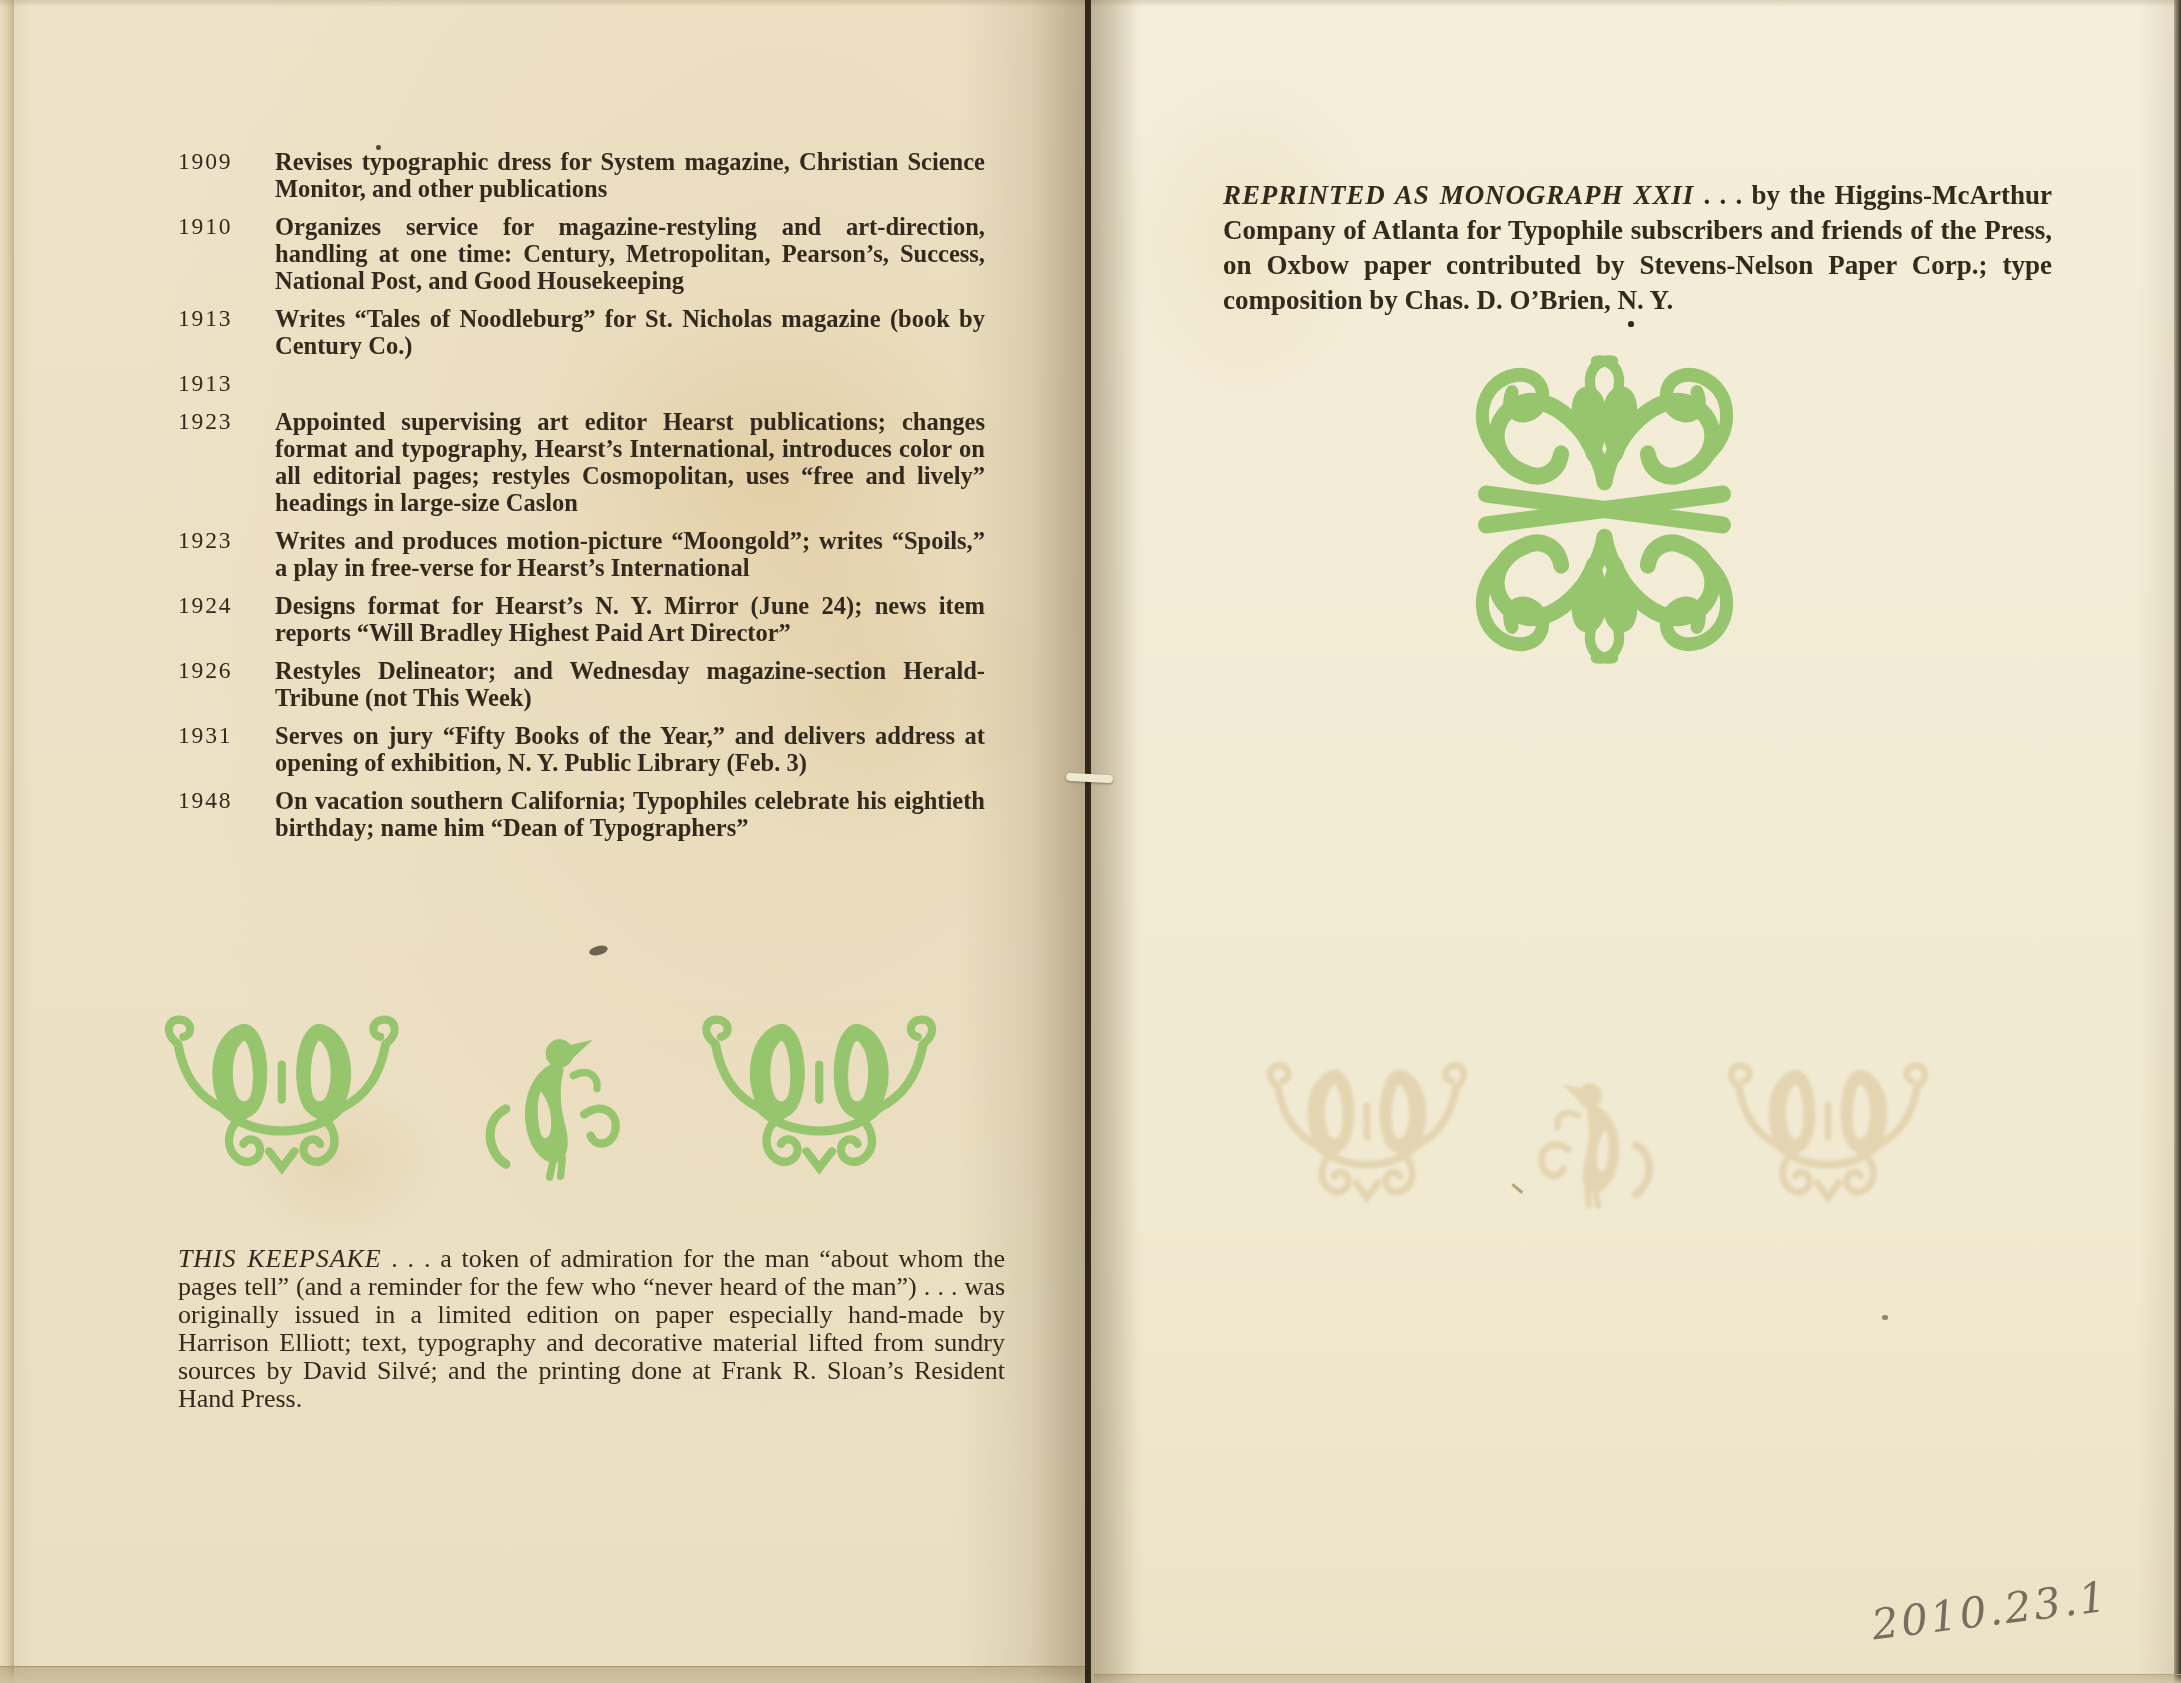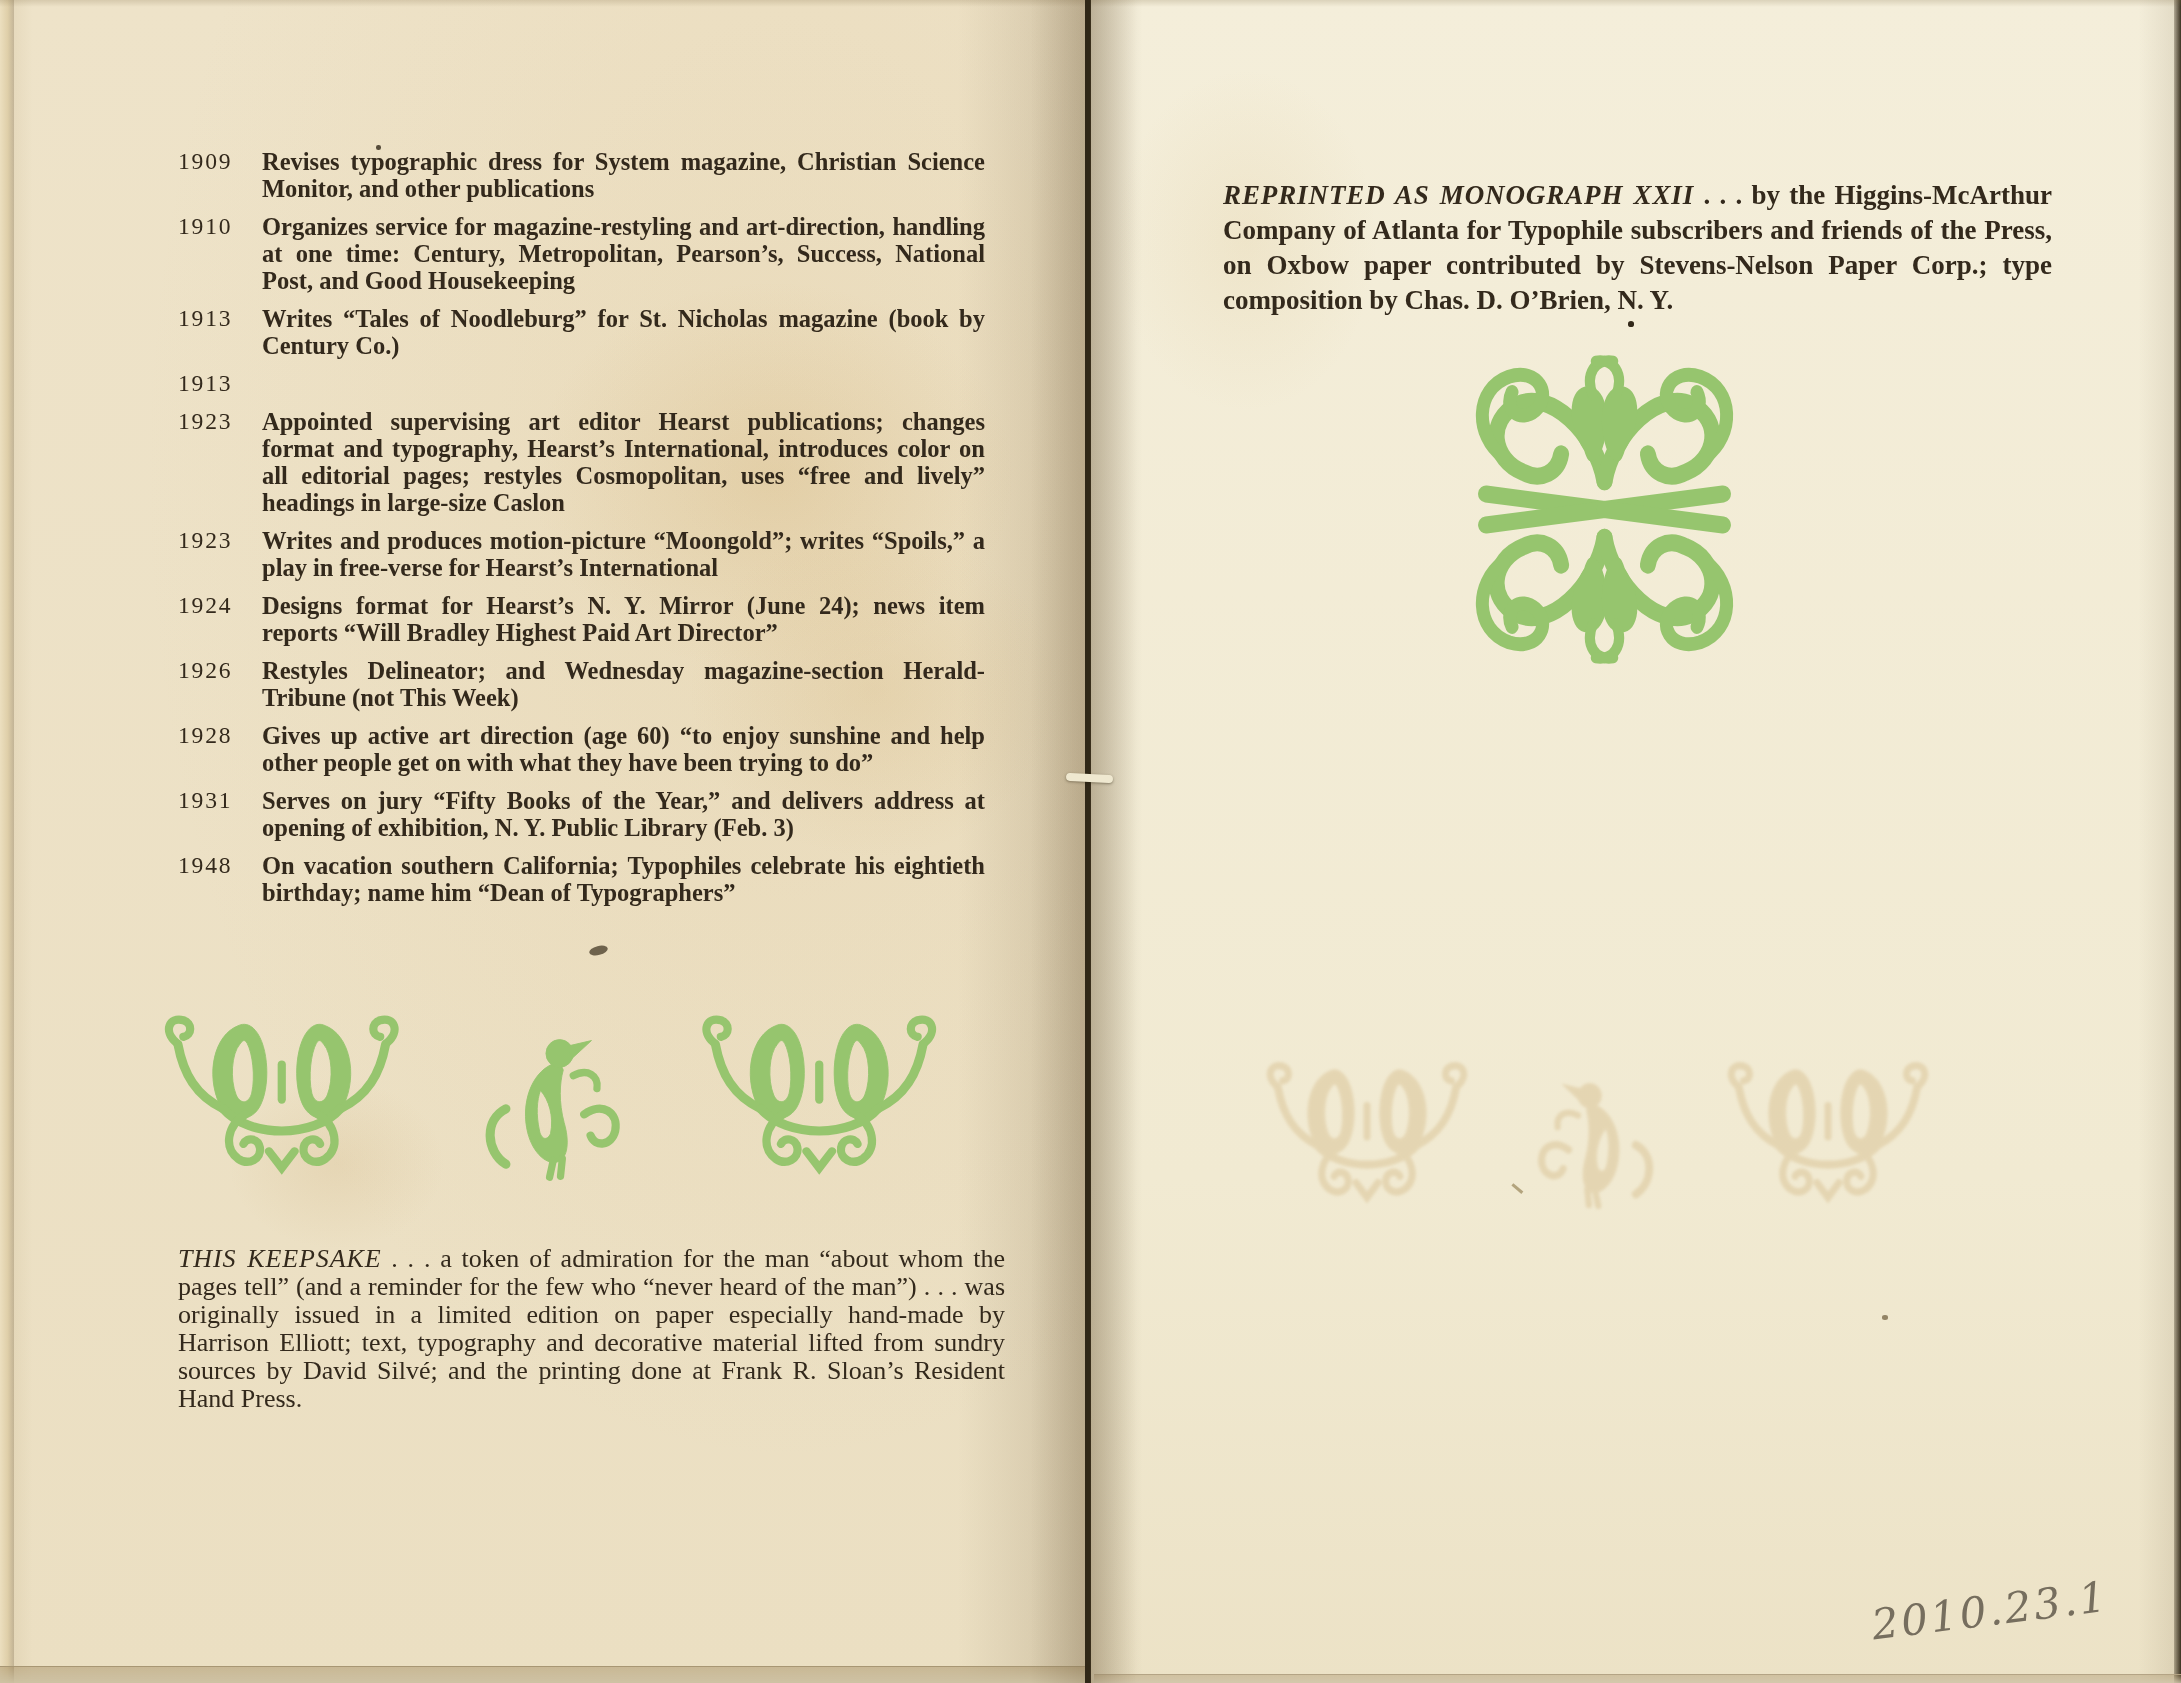--- a/index.html
+++ b/index.html
@@ -48,21 +48,21 @@
   .stain3{left:209px;top:1064px;width:255px;height:200px;background:radial-gradient(ellipse at center, rgba(190,150,85,.14), rgba(0,0,0,0) 60%);}
   .stain4{left:1096px;top:45px;width:300px;height:391px;background:radial-gradient(ellipse at center, rgba(205,170,100,.13), rgba(0,0,0,0) 62%);}
   .dot-a{position:absolute;left:376px;top:145px;width:4.5px;height:4.5px;border-radius:50%;background:#3b3122;opacity:.85;}
   .dot-b{position:absolute;left:1628px;top:321px;width:6.4px;height:5.5px;border-radius:50%;background:#33291a;}
   .speck-smudge{position:absolute;left:589px;top:946px;width:19px;height:9px;border-radius:50%;background:#4f442f;opacity:.8;transform:rotate(-14deg);}
   .speck-c{position:absolute;left:1882px;top:1315px;width:5.5px;height:4.5px;border-radius:50%;background:#6b5a39;opacity:.7;}
   .speck-d{position:absolute;left:1511px;top:1187px;width:12.7px;height:2.7px;background:#8a7445;opacity:.6;transform:rotate(40deg);}
   
   .chronology{position:absolute;left:178px;top:148px;width:807px;}
   .crow{display:flex;margin-bottom:11px;}
-  .cyear{flex:0 0 62px;font-size:23.6px;line-height:27px;letter-spacing:1.8px;margin-right:22px;}
+  .cyear{flex:0 0 62px;font-size:23.6px;line-height:27px;letter-spacing:1.8px;margin-right:35px;}
   .ctext{flex:1;font-size:24.5px;line-height:27px;text-align:justify;font-weight:bold;}
   .keepsake{position:absolute;left:178px;top:1219px;width:827px;font-size:26px;line-height:28px;text-align:justify;}
   .keepsake .lead{font-style:italic;letter-spacing:0.9px;}
   
   .colophon{position:absolute;left:1223px;top:151px;width:829px;font-size:27px;line-height:35px;font-weight:bold;text-align:justify;}
   .colophon .lead{font-style:italic;letter-spacing:0.9px;}
   .accession{position:absolute;left:1871px;top:1584px;width:273px;
     font-family:"DejaVu Serif","Liberation Serif",serif;font-style:italic;
     font-size:42px;color:#6a6253;letter-spacing:2.7px;transform:rotate(-7deg);opacity:.9;}
   
@@ -172,24 +172,20 @@
     </div>
     <div class="crow">
       <span class="cyear">1924</span>
       <span class="ctext">Designs format for Hearst’s N. Y. Mirror (June 24); news item reports “Will Bradley Highest Paid Art Director”</span>
     </div>
     <div class="crow">
       <span class="cyear">1926</span>
       <span class="ctext">Restyles Delineator; and Wednesday magazine-section Herald-Tribune (not This Week)</span>
     </div>
     <div class="crow">
-      <span class="cyear">1928</span>
-      <span class="ctext">Gives up active art direction (age 60) “to enjoy sunshine and help other people get on with what they have been trying to do”</span>
-    </div>
-    <div class="crow">
       <span class="cyear">1931</span>
       <span class="ctext">Serves on jury “Fifty Books of the Year,” and delivers address at opening of exhibition, N. Y. Public Library (Feb. 3)</span>
     </div>
     <div class="crow">
       <span class="cyear">1948</span>
       <span class="ctext">On vacation southern California; Typophiles celebrate his eightieth birthday; name him “Dean of Typographers”</span>
     </div>
   </div>
 
   <div class="orn-border">

